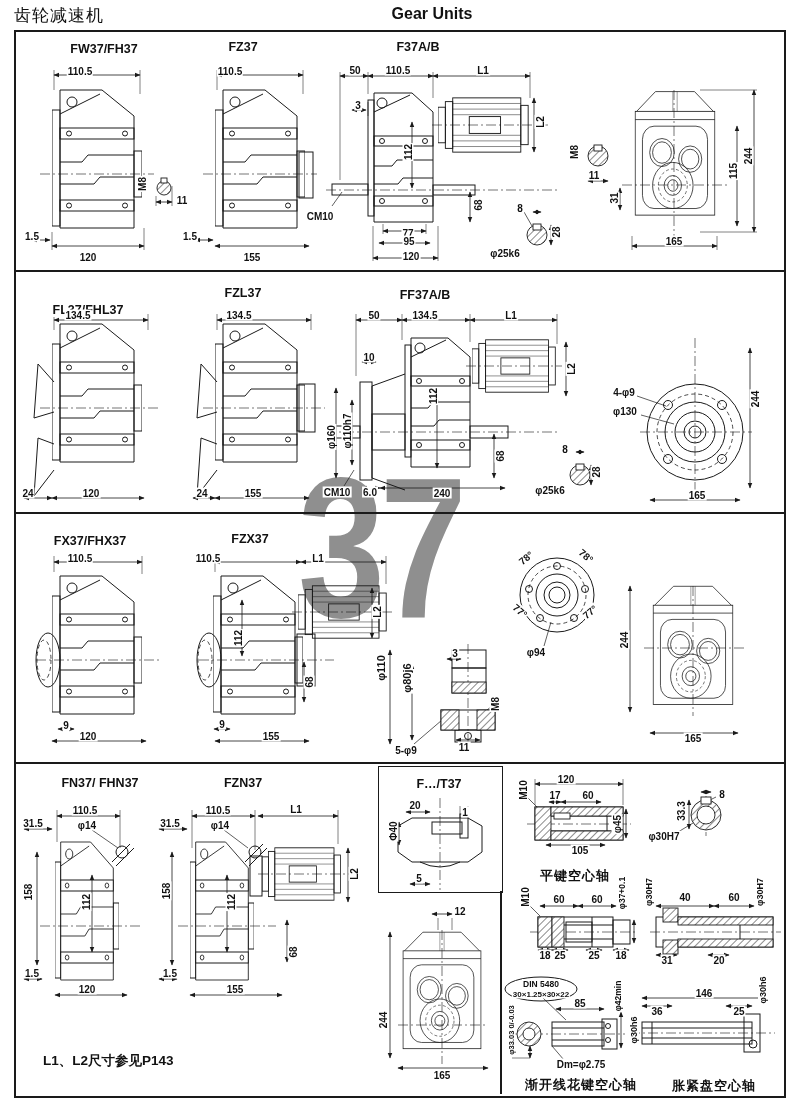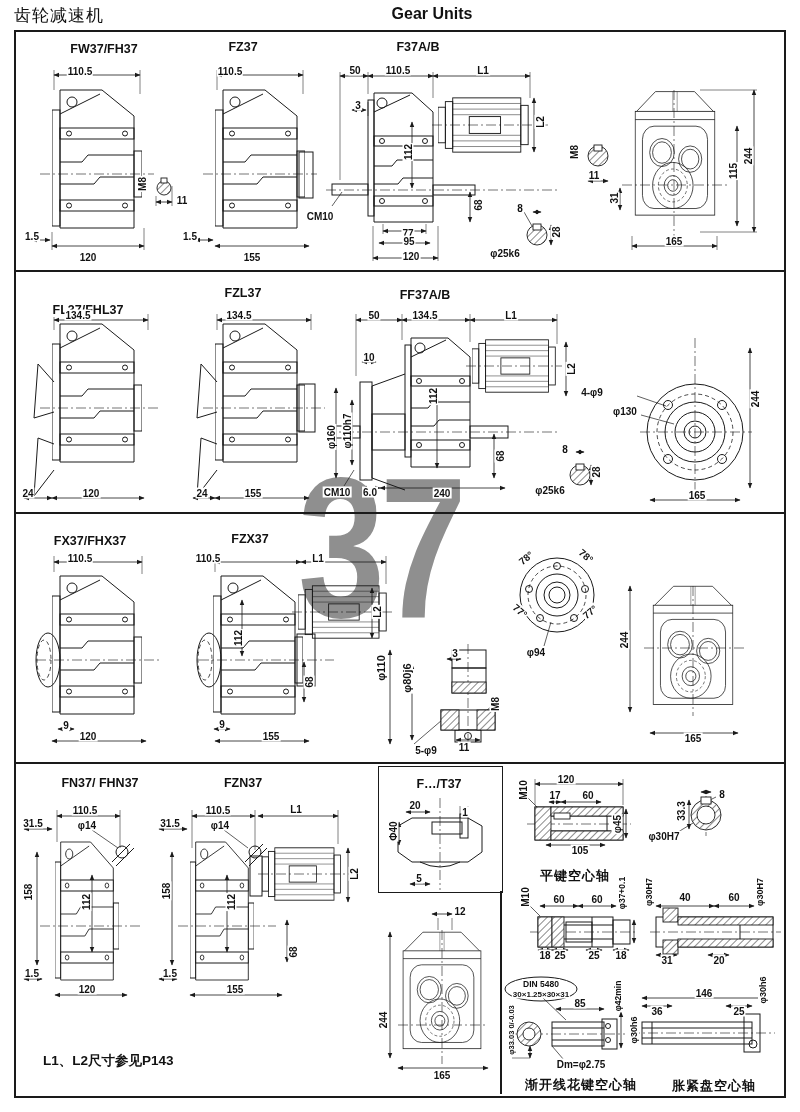--- a/index.html
+++ b/index.html
@@ -503,40 +503,40 @@
       <span class="dim" style="left: 347px; top: 431px; transform: translate(-50%, -50%) rotate(-90deg);">φ110h7</span>
       <span class="dim" style="left: 331px; top: 437px; transform: translate(-50%, -50%) rotate(-90deg);">φ160</span>
       <span class="dim" style="left: 337px; top: 492px; transform: translate(-50%, -50%) rotate(0deg);">CM10</span>
       <span class="dim" style="left: 370px; top: 492px; transform: translate(-50%, -50%) rotate(0deg);">6.0</span>
       <span class="dim" style="left: 442px; top: 493px; transform: translate(-50%, -50%) rotate(0deg);">240</span>
       <span class="dim" style="left: 500px; top: 456px; transform: translate(-50%, -50%) rotate(-90deg);">68</span>
       <span class="dim" style="left: 571px; top: 369px; transform: translate(-50%, -50%) rotate(-90deg);">L2</span>
       <span class="dim" style="left: 565px; top: 449px; transform: translate(-50%, -50%) rotate(0deg);">8</span>
       <span class="dim" style="left: 596px; top: 472px; transform: translate(-50%, -50%) rotate(-90deg);">28</span>
       <span class="dim" style="left: 550px; top: 490px; transform: translate(-50%, -50%) rotate(0deg);">φ25k6</span>
-      <span class="dim" style="left: 592px; top: 392px; transform: translate(-50%, -50%) rotate(0deg); text-align: right;">4-φ9</span>
+      <span class="dim" style="left: 624px; top: 392px; transform: translate(-50%, -50%) rotate(0deg); text-align: right;">4-φ9</span>
       <span class="dim" style="left: 625px; top: 411px; transform: translate(-50%, -50%) rotate(0deg);">φ130</span>
       <span class="dim" style="left: 755px; top: 399px; transform: translate(-50%, -50%) rotate(-90deg);">244</span>
       <span class="dim" style="left: 697px; top: 495px; transform: translate(-50%, -50%) rotate(0deg);">165</span>
       <span class="dim" style="left: 80px; top: 558px; transform: translate(-50%, -50%) rotate(0deg);">110.5</span>
       <span class="dim" style="left: 66px; top: 725px; transform: translate(-50%, -50%) rotate(0deg);">9</span>
       <span class="dim" style="left: 88px; top: 736px; transform: translate(-50%, -50%) rotate(0deg);">120</span>
       <span class="dim" style="left: 208px; top: 558px; transform: translate(-50%, -50%) rotate(0deg);">110.5</span>
       <span class="dim" style="left: 318px; top: 558px; transform: translate(-50%, -50%) rotate(0deg);">L1</span>
       <span class="dim" style="left: 238px; top: 638px; transform: translate(-50%, -50%) rotate(-90deg);">112</span>
       <span class="dim" style="left: 309px; top: 682px; transform: translate(-50%, -50%) rotate(-90deg);">68</span>
       <span class="dim" style="left: 222px; top: 724px; transform: translate(-50%, -50%) rotate(0deg);">9</span>
       <span class="dim" style="left: 271px; top: 736px; transform: translate(-50%, -50%) rotate(0deg);">155</span>
       <span class="dim" style="left: 377px; top: 612px; transform: translate(-50%, -50%) rotate(-90deg);">L2</span>
       <span class="dim" style="left: 381px; top: 668px; transform: translate(-50%, -50%) rotate(-90deg); font-size: 11px;">φ110</span>
       <span class="dim" style="left: 407px; top: 678px; transform: translate(-50%, -50%) rotate(-90deg); font-size: 11px;">φ80j6</span>
       <span class="dim" style="left: 455px; top: 653px; transform: translate(-50%, -50%) rotate(0deg);">3</span>
       <span class="dim" style="left: 495px; top: 704px; transform: translate(-50%, -50%) rotate(-90deg);">M8</span>
       <span class="dim" style="left: 464px; top: 747px; transform: translate(-50%, -50%) rotate(0deg);">11</span>
-      <span class="dim" style="left: 406px; top: 750px; transform: translate(-50%, -50%) rotate(0deg); margin-left: 20px;">5-φ9</span>
+      <span class="dim" style="left: 406px; top: 750px; transform: translate(-50%, -50%) rotate(0deg);">5-φ9</span>
       <span class="dim" style="left: 526px; top: 558px; transform: translate(-50%, -50%) rotate(-40deg);">78°</span>
       <span class="dim" style="left: 586px; top: 556px; transform: translate(-50%, -50%) rotate(40deg);">78°</span>
       <span class="dim" style="left: 520px; top: 611px; transform: translate(-50%, -50%) rotate(40deg);">77°</span>
       <span class="dim" style="left: 590px; top: 612px; transform: translate(-50%, -50%) rotate(-40deg);">77°</span>
       <span class="dim" style="left: 536px; top: 652px; transform: translate(-50%, -50%) rotate(0deg);">φ94</span>
       <span class="dim" style="left: 624px; top: 640px; transform: translate(-50%, -50%) rotate(-90deg);">244</span>
       <span class="dim" style="left: 693px; top: 738px; transform: translate(-50%, -50%) rotate(0deg);">165</span>
       <span class="dim" style="left: 85px; top: 810px; transform: translate(-50%, -50%) rotate(0deg);">110.5</span>
       <span class="dim" style="left: 33px; top: 823px; transform: translate(-50%, -50%) rotate(0deg);">31.5</span>
       <span class="dim" style="left: 87px; top: 825px; transform: translate(-50%, -50%) rotate(0deg);">φ14</span>
@@ -578,21 +578,21 @@
       <span class="dim" style="left: 560px; top: 955px; transform: translate(-50%, -50%) rotate(0deg);">25</span>
       <span class="dim" style="left: 594px; top: 955px; transform: translate(-50%, -50%) rotate(0deg);">25</span>
       <span class="dim" style="left: 621px; top: 955px; transform: translate(-50%, -50%) rotate(0deg);">18</span>
       <span class="dim" style="left: 649px; top: 892px; transform: translate(-50%, -50%) rotate(-90deg); font-size: 9px;">φ30H7</span>
       <span class="dim" style="left: 685px; top: 897px; transform: translate(-50%, -50%) rotate(0deg);">40</span>
       <span class="dim" style="left: 734px; top: 897px; transform: translate(-50%, -50%) rotate(0deg);">60</span>
       <span class="dim" style="left: 760px; top: 892px; transform: translate(-50%, -50%) rotate(-90deg); font-size: 9px;">φ30H7</span>
       <span class="dim" style="left: 667px; top: 960px; transform: translate(-50%, -50%) rotate(0deg);">31</span>
       <span class="dim" style="left: 719px; top: 960px; transform: translate(-50%, -50%) rotate(0deg);">20</span>
       <span class="dim" style="left: 541px; top: 984px; transform: translate(-50%, -50%) rotate(0deg); font-size: 8.5px; text-align: right;">DIN 5480</span>
-      <span class="dim" style="left: 541px; top: 994px; transform: translate(-50%, -50%) rotate(0deg); font-size: 8px;">30×1.25×30×31</span>
+      <span class="dim" style="left: 541px; top: 994px; transform: translate(-50%, -50%) rotate(0deg); font-size: 8px;">30×1.25×30×22</span>
       <span class="dim" style="left: 580px; top: 1003px; transform: translate(-50%, -50%) rotate(0deg);">85</span>
       <span class="dim" style="left: 618px; top: 996px; transform: translate(-50%, -50%) rotate(-90deg); font-size: 8.5px;">φ42min</span>
       <span class="dim" style="left: 511px; top: 1030px; transform: translate(-50%, -50%) rotate(-90deg); font-size: 7.5px;">φ33.03 0/-0.03</span>
       <span class="dim" style="left: 581px; top: 1064px; transform: translate(-50%, -50%) rotate(0deg);">Dm=φ2.75</span>
       <span class="dim" style="left: 704px; top: 993px; transform: translate(-50%, -50%) rotate(0deg);">146</span>
       <span class="dim" style="left: 657px; top: 1011px; transform: translate(-50%, -50%) rotate(0deg);">36</span>
       <span class="dim" style="left: 739px; top: 1011px; transform: translate(-50%, -50%) rotate(0deg);">25</span>
       <span class="dim" style="left: 634px; top: 1030px; transform: translate(-50%, -50%) rotate(-90deg); font-size: 9px;">φ30h6</span>
       <span class="dim" style="left: 763px; top: 990px; transform: translate(-50%, -50%) rotate(-90deg); font-size: 9px;">φ30h6</span>
     </div>

